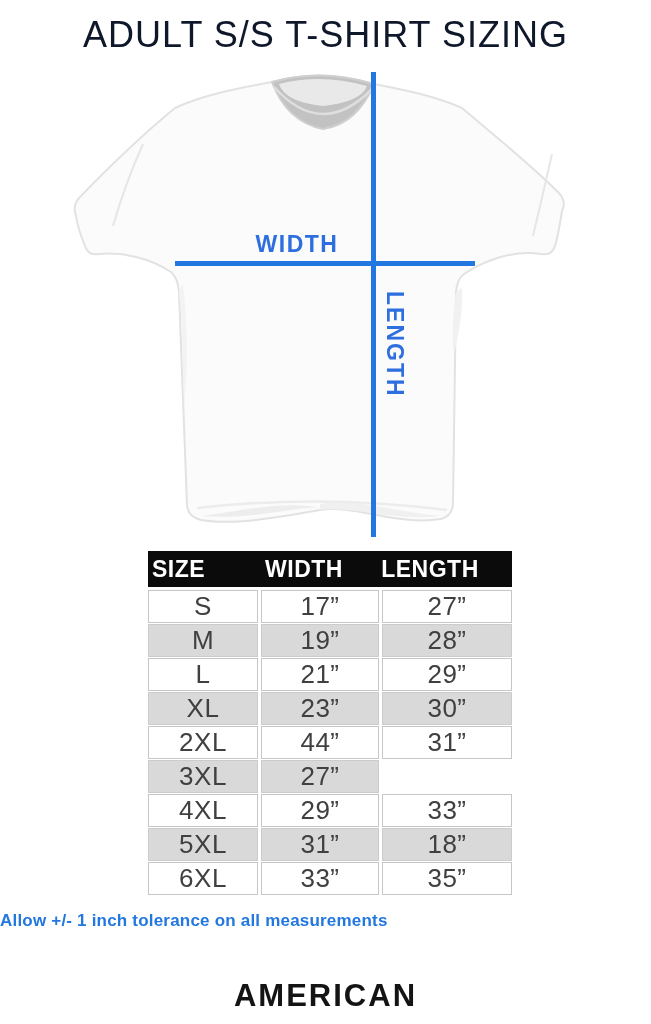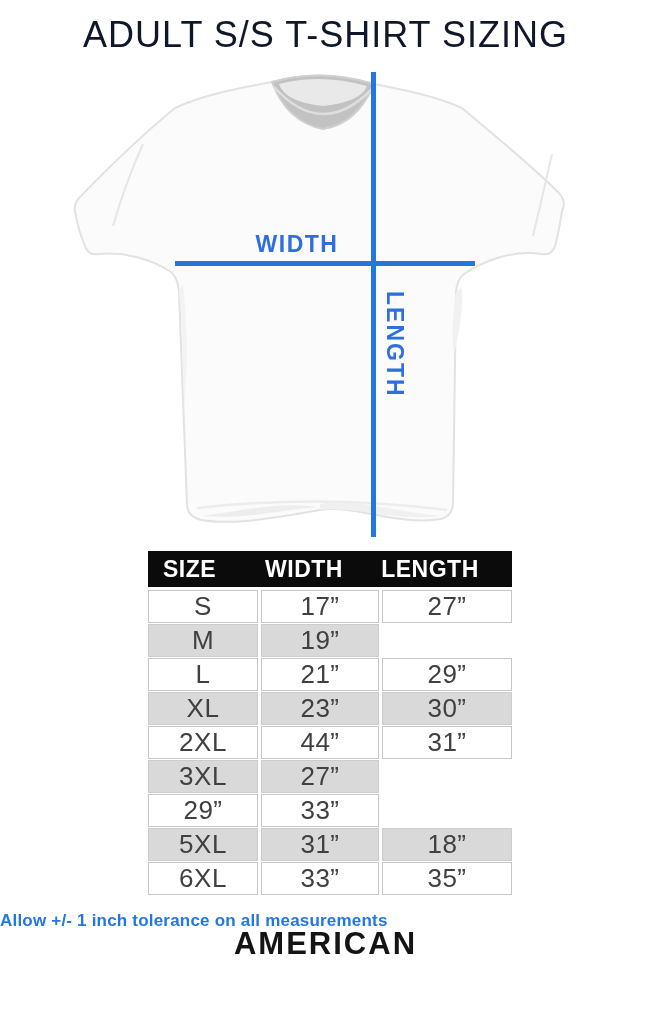--- a/index.html
+++ b/index.html
@@ -37,39 +37,39 @@
     letter-spacing:2px; color:#2e6fe0;
   }
 
   
   .size-table { position:absolute; left:148px; top:551px; width:364px; }
   .thead {
     display:grid; grid-template-columns:112px 120px 132px;
     background:#0b0b0b; height:36px; align-items:center;
   }
   .th { color:#ffffff; font-weight:bold; font-size:23px; letter-spacing:0.5px; }
-  .th.size-h { padding-left:15px; text-align:left; }
+  .th.size-h { padding-left:4px; text-align:left; }
   .th.center-h { text-align:center; }
   .shift-left { position:relative; left:-16px; display:inline-block; }
 
   .tbody { display:grid; row-gap:3px; padding-top:3px; }
   .trow { display:grid; grid-template-columns:110px 118px 130px; column-gap:3px; height:31px; }
   .cell {
     background:#ffffff; border:1px solid #c6c6c6;
     display:flex; align-items:center; justify-content:center;
     font-size:26px; color:#404040; letter-spacing:0.5px; font-weight:400;
   }
   .trow:nth-child(even) .cell { background:#d9d9d9; border-color:#cccccc; }
 
   
   .note {
     position:absolute; top:911px; left:0; width:569px; 
     font-size:17px; font-weight:bold; color:#2277e0; letter-spacing:0.2px;
   }
-  .brand { position:absolute; top:928px; left:0; width:651px; text-align:center; }
+  .brand { position:absolute; top:980px; left:0; width:651px; text-align:center; }
   .brand-main {
     font-size:31px; font-weight:900; color:#141414; letter-spacing:2px;
     line-height:1.0;
   }
   .brand-sub {
     margin-top:4px; font-size:20px; font-weight:400; color:#222222;
     letter-spacing:13px; text-indent:13px; line-height:1.0;
   }
 </style>
 </head>
@@ -136,20 +136,21 @@
     </div>
     <div class="tbody">
       <div class="trow">
         <div class="cell">S</div>
         <div class="cell">17”</div>
         <div class="cell">27”</div>
       </div>
       <div class="trow">
         <div class="cell">M</div>
         <div class="cell">19”</div>
+        <div class="cell">28”</div>
       </div>
       <div class="trow">
         <div class="cell">L</div>
         <div class="cell">21”</div>
         <div class="cell">29”</div>
       </div>
       <div class="trow">
         <div class="cell">XL</div>
         <div class="cell">23”</div>
         <div class="cell">30”</div>
@@ -157,20 +158,21 @@
       <div class="trow">
         <div class="cell">2XL</div>
         <div class="cell">44”</div>
         <div class="cell">31”</div>
       </div>
       <div class="trow">
         <div class="cell">3XL</div>
         <div class="cell">27”</div>
       </div>
       <div class="trow">
+        <div class="cell">4XL</div>
         <div class="cell">29”</div>
         <div class="cell">33”</div>
       </div>
       <div class="trow">
         <div class="cell">5XL</div>
         <div class="cell">31”</div>
         <div class="cell">18”</div>
       </div>
       <div class="trow">
         <div class="cell">6XL</div>

